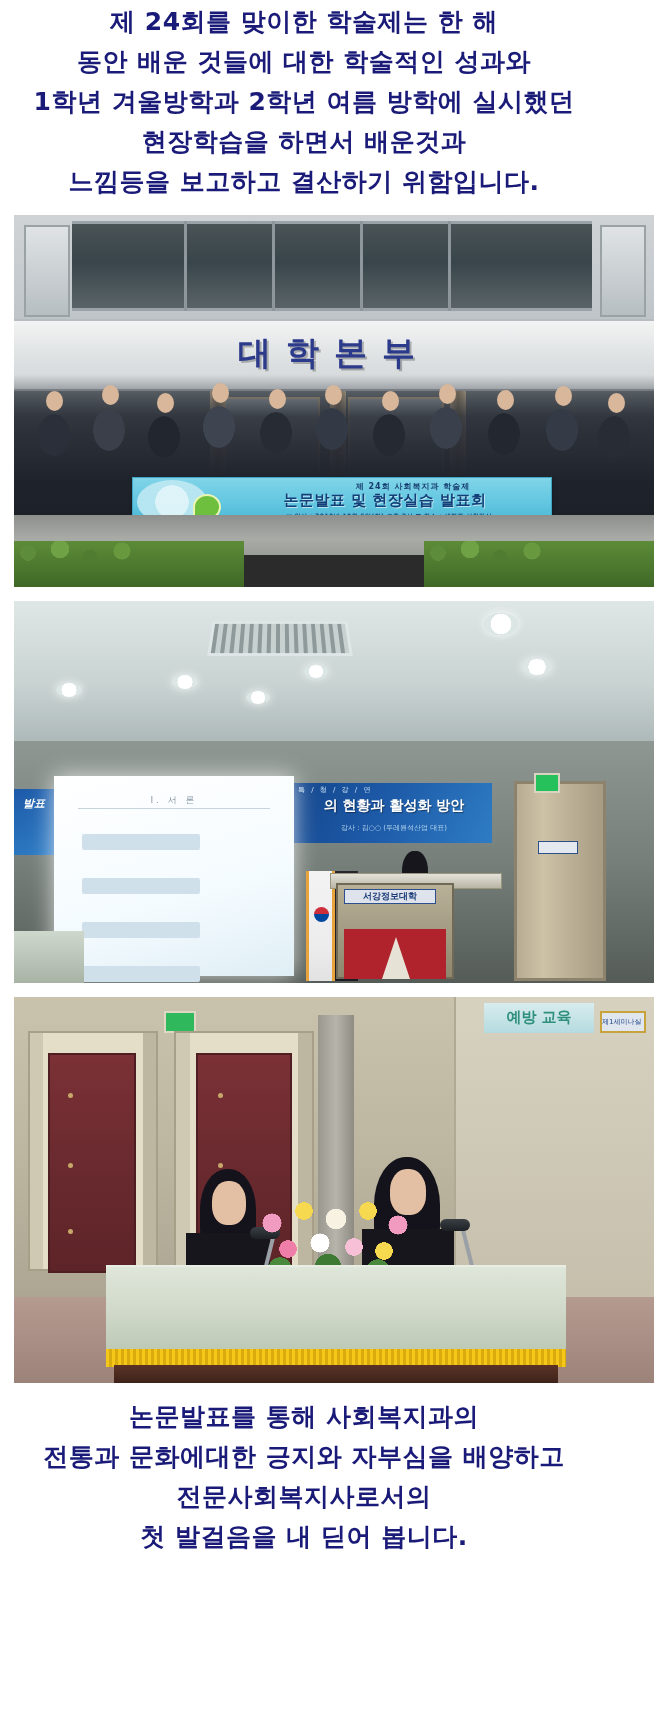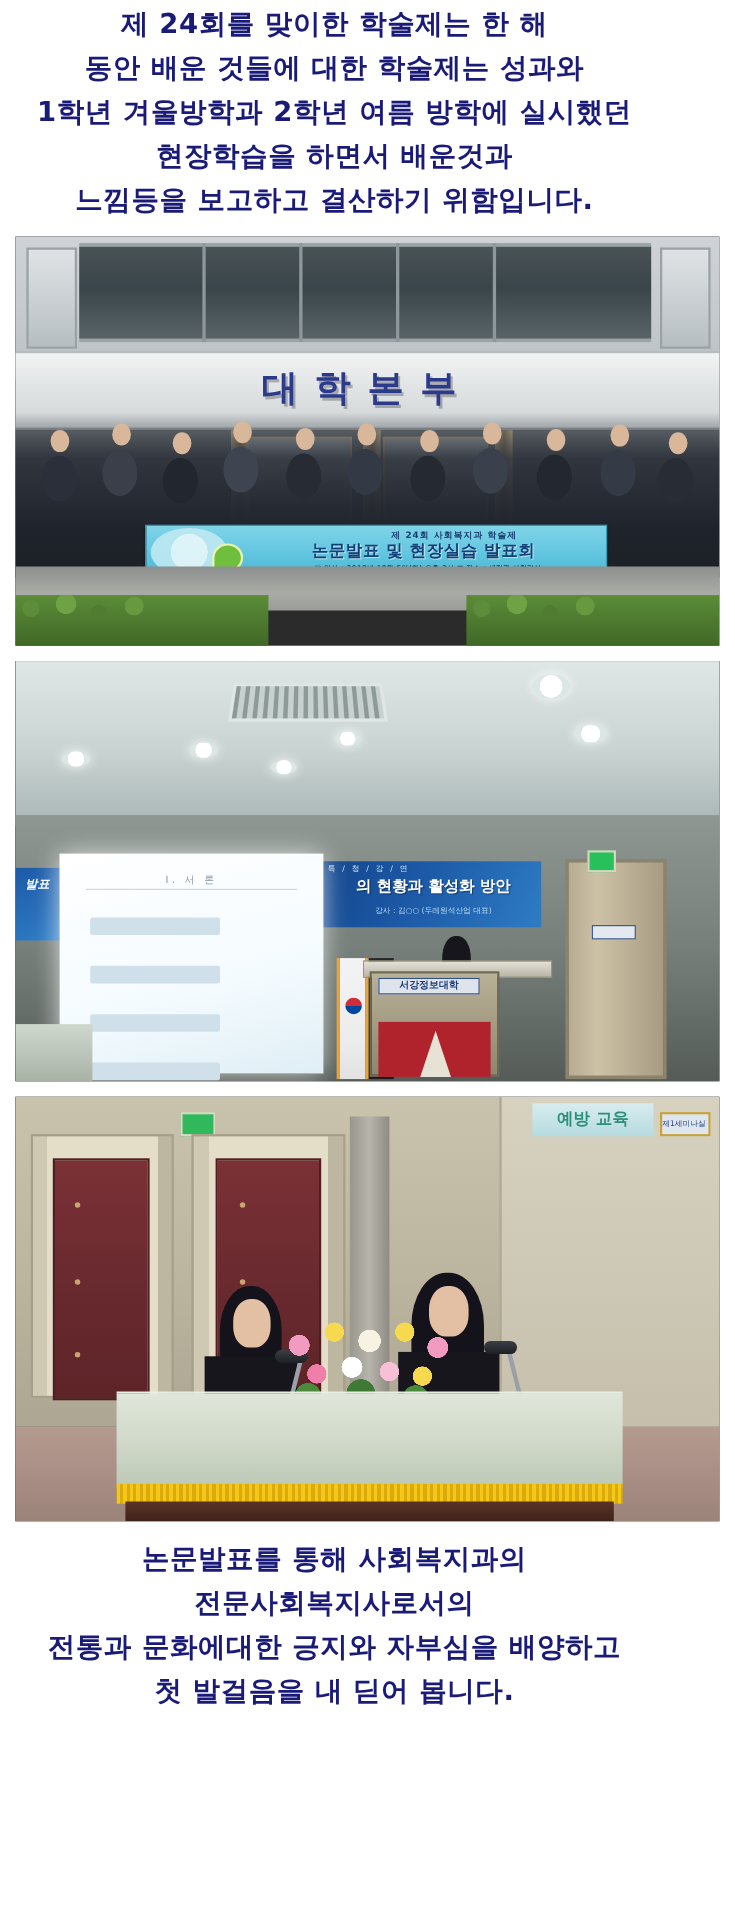--- a/index.html
+++ b/index.html
@@ -403,21 +403,21 @@
   .p3-floor {
     left: 0; top: 300px; width: 640px; height: 86px;
     background: linear-gradient(180deg,#b59a8f 0%, #9c837a 100%);
   }
 </style>
 </head>
 <body>
 
 <div class="text-block" id="intro-text">
   <span class="text-line">제 24회를 맞이한 학술제는 한 해</span>
-  <span class="text-line">동안 배운 것들에 대한 학술제는 성과와</span>
+  <span class="text-line">동안 배운 것들에 대한 학술적인 성과와</span>
   <span class="text-line">1학년 겨울방학과 2학년 여름 방학에 실시했던</span>
   <span class="text-line">현장학습을 하면서 배운것과</span>
   <span class="text-line">느낌등을 보고하고 결산하기 위함입니다.</span>
 </div>
 
 <div class="photo" id="photo-1">
   <div class="layer p1-sky"></div>
   <div class="layer p1-glassband"></div>
   <div class="layer p1-mullion" style="left:170px"></div>
   <div class="layer p1-mullion" style="left:258px"></div>
@@ -545,16 +545,16 @@
   <div class="layer p3-mic-head" style="left:426px;top:222px"></div>
 
   <div class="layer p3-flowers"></div>
   <div class="layer p3-table-cloth"></div>
   <div class="layer p3-fringe"></div>
   <div class="layer p3-table-base"></div>
 </div>
 
 <div class="text-block" id="closing-text">
   <span class="text-line">논문발표를 통해  사회복지과의</span>
+  <span class="text-line">전통과 문화에대한 긍지와 자부심을 배양하고</span>
   <span class="text-line">전문사회복지사로서의</span>
-  <span class="text-line">전통과 문화에대한 긍지와 자부심을 배양하고</span>
   <span class="text-line">첫 발걸음을 내 딛어 봅니다.</span>
 </div>
 
 </body></html>

